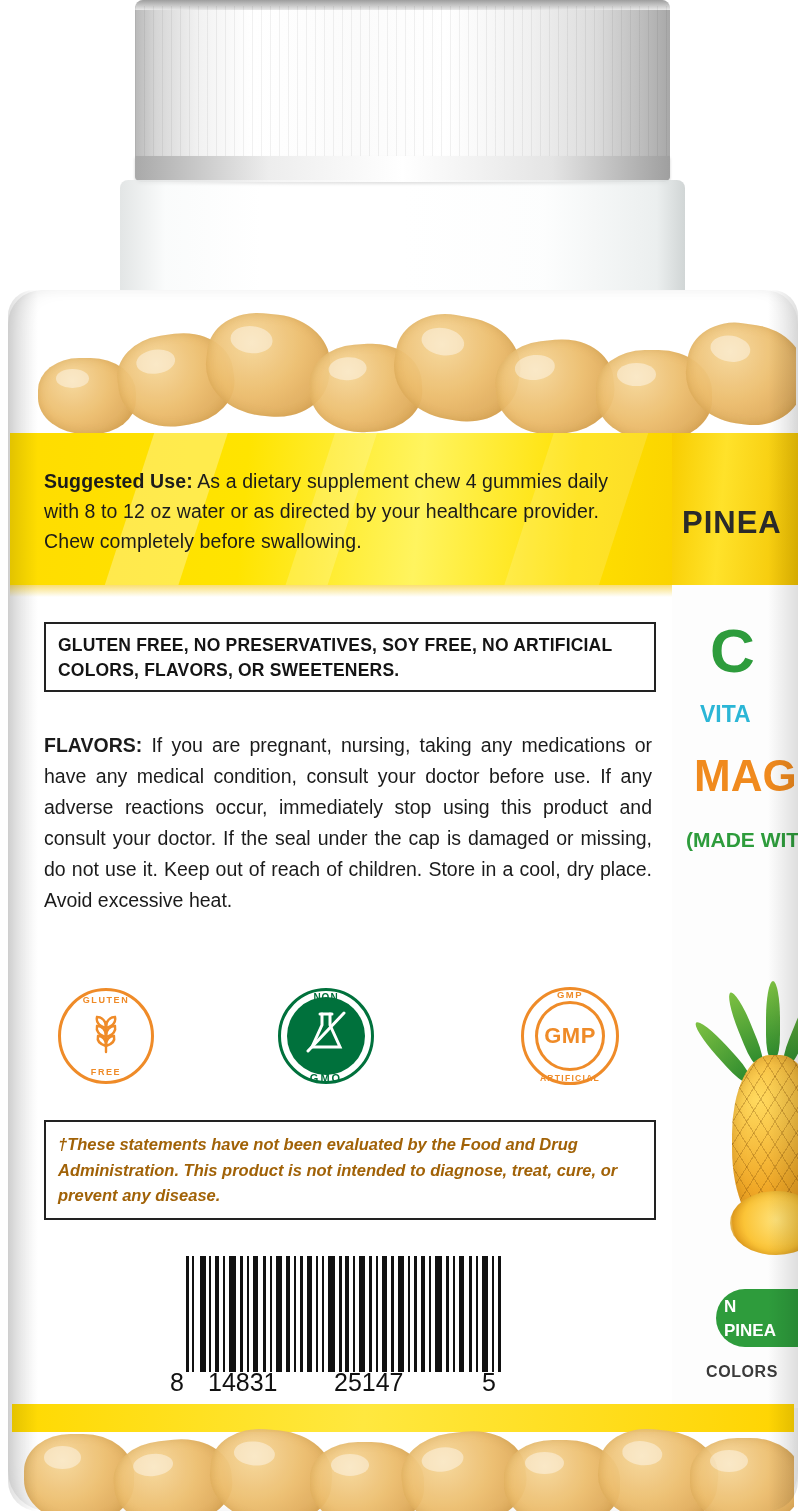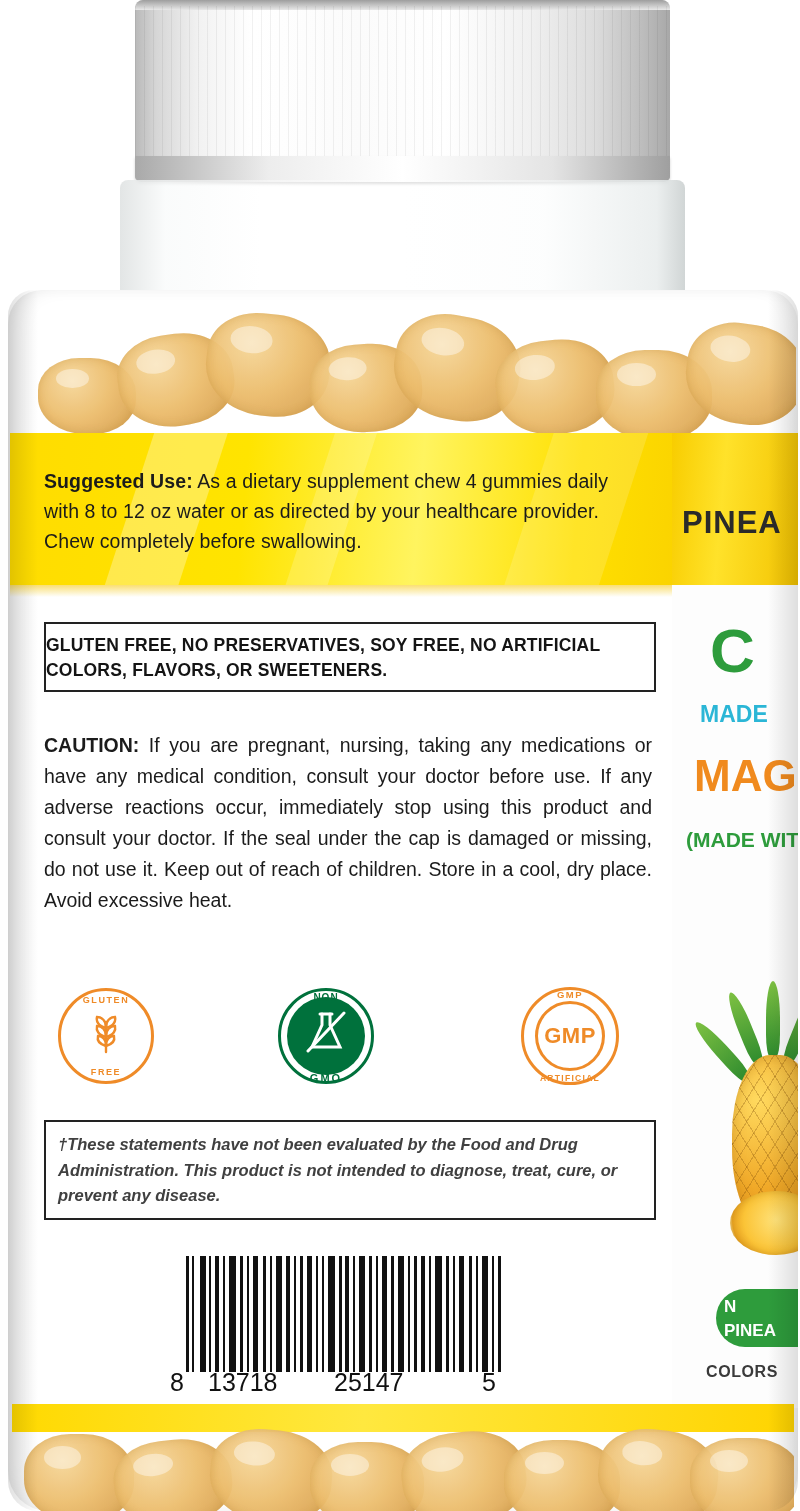--- a/index.html
+++ b/index.html
@@ -171,21 +171,21 @@
   .suggested b { font-weight: bold; }
 
   .claims-box {
     position: absolute;
     left: 44px;
     top: 622px;
     width: 612px;
     height: 70px;
     border: 2px solid #222;
     box-sizing: border-box;
-    padding: 9px 12px 0 0;
+    padding: 9px 12px 0 12px;
   }
   .claims-box p {
     margin: 0;
     font-size: 17.5px;
     line-height: 25px;
     font-weight: bold;
     color: #141414;
     letter-spacing: .2px;
   }
 
@@ -317,21 +317,21 @@
     height: 100px;
     border: 2px solid #222;
     box-sizing: border-box;
     padding: 10px 12px 0 12px;
   }
   .disclaimer-box p {
     margin: 0;
     font-size: 16.5px;
     line-height: 25.5px;
     font-style: italic;
-    color: #404040;
+    color: #a16207;
     font-weight: bold;
   }
 
   
   .barcode-wrap {
     position: absolute;
     left: 186px;
     top: 1256px;
     width: 320px;
     height: 150px;
@@ -556,21 +556,21 @@
 
     <div class="suggested">
       <b>Suggested Use:</b><span> As a dietary supplement chew 4 gummies daily with 8 to 12 oz water or as directed by your healthcare provider. Chew completely before swallowing.</span>
     </div>
 
     <div class="claims-box">
       <p>GLUTEN FREE, NO PRESERVATIVES, SOY FREE, NO ARTIFICIAL COLORS, FLAVORS, OR SWEETENERS.</p>
     </div>
 
     <div class="caution">
-      <b>CAUTION:</b><span> If you are pregnant, nursing, taking any medications or have any medical condition, consult your doctor before use. If any adverse reactions occur, immediately stop using this product and consult your doctor. If the seal under the cap is damaged or missing, do not use it. Keep out of reach of children. Store in a cool, dry place. Avoid excessive heat.</span>
+      <b>FLAVORS:</b><span> If you are pregnant, nursing, taking any medications or have any medical condition, consult your doctor before use. If any adverse reactions occur, immediately stop using this product and consult your doctor. If the seal under the cap is damaged or missing, do not use it. Keep out of reach of children. Store in a cool, dry place. Avoid excessive heat.</span>
     </div>
 
     <div class="seals">
 
       <div class="seal seal-gf">
         <div class="ring"></div>
         <div class="txt-top">GLUTEN</div>
         <div class="txt-bot">FREE</div>
         <span class="wheat">
           <svg width="40" height="44" viewBox="0 0 40 44">
@@ -655,32 +655,32 @@
         <i style="left:267px; width:2px;"></i>
         <i style="left:273px; width:5px;"></i>
         <i style="left:283px; width:3px;"></i>
         <i style="left:290px; width:2px;"></i>
         <i style="left:296px; width:6px;"></i>
         <i style="left:306px; width:2px;"></i>
         <i style="left:312px; width:3px;"></i>
       </div>
       <div class="bc-digits">
         <span style="left:-16px;">8</span>
-        <span style="left:22px;">13718</span>
+        <span style="left:22px;">14831</span>
         <span style="left:148px;">25147</span>
         <span style="left:296px;">5</span>
       </div>
     </div>
 
     <div class="front-label">
       <div class="fl-white"></div>
       <div class="fl-yellow"></div>
       <div class="fl-vita">PINEA</div>
       <div class="fl-c">C</div>
-      <div class="fl-high">MADE</div>
+      <div class="fl-high">VITA</div>
       <div class="fl-mag">MAG</div>
       <div class="fl-made">(MADE WITH
 TAURATE, MA</div>
 
       <div class="pineapple">
         <div class="pine-leaf" style="left:40px; top:18px; transform:rotate(0deg);"></div>
         <div class="pine-leaf" style="left:26px; top:24px; transform:rotate(-22deg);"></div>
         <div class="pine-leaf" style="left:54px; top:24px; transform:rotate(22deg);"></div>
         <div class="pine-leaf" style="left:14px; top:40px; transform:rotate(-42deg);"></div>
         <div class="pine-leaf" style="left:66px; top:40px; transform:rotate(42deg);"></div>

